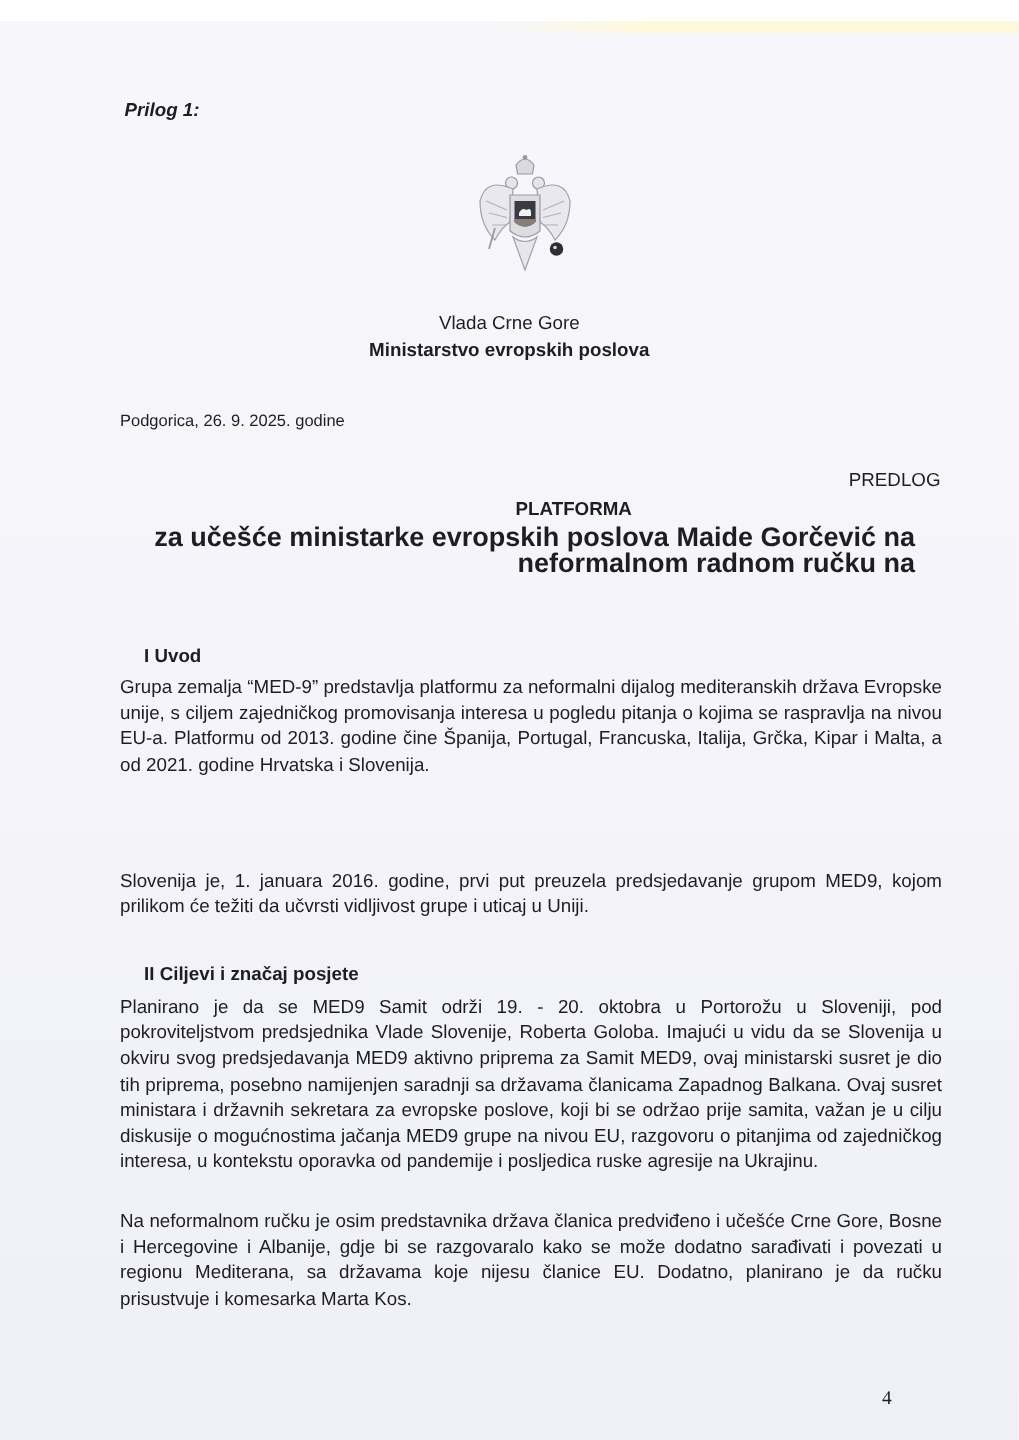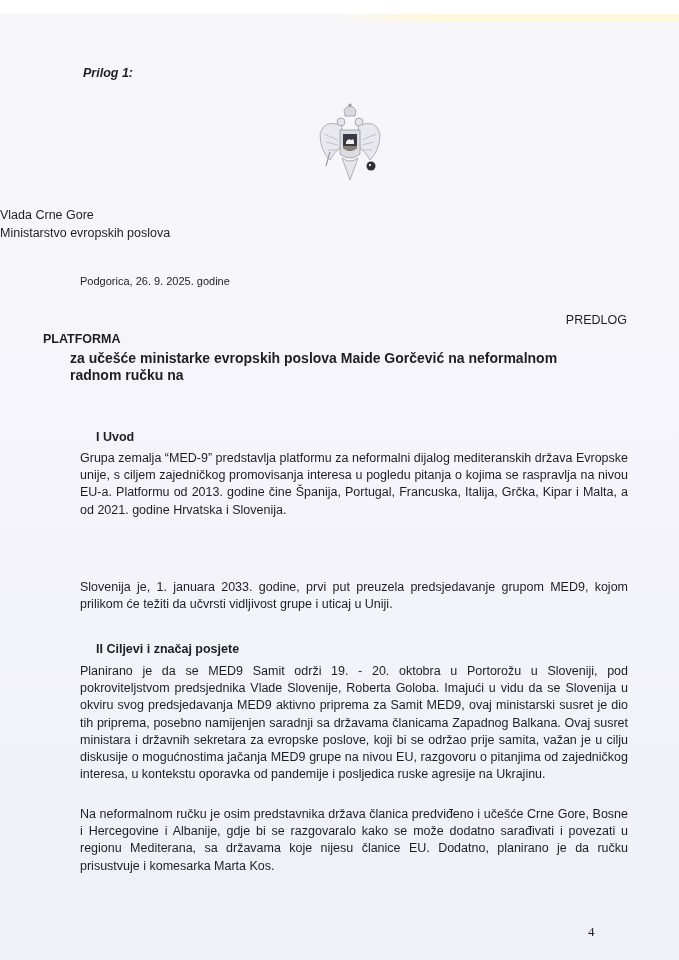--- a/index.html
+++ b/index.html
@@ -16,29 +16,29 @@
   }
   .scan-tint {
     position: absolute; left: 330px; top: 0; width: 349px; height: 8px;
     background: linear-gradient(90deg, rgba(255,250,225,0) 0%, rgba(255,248,215,0.9) 30%, rgba(255,248,215,0.9) 100%);
   }
   .abs { position: absolute; }
   .prilog {
     left: 83px; top: 52px; font-size: 12.5px; font-weight: bold; font-style: italic;
   }
   .coa { left: 314px; top: 86px; width: 72px; height: 88px; }
-  .center-line { left: 0; width: 679px; text-align: left; font-size: 12.5px; }
+  .center-line { left: 0; width: 679px; text-align: center; font-size: 12.5px; }
   .gov { top: 194px; }
-  .ministry { top: 212px; font-weight: normal; }
+  .ministry { top: 212px; font-weight: bold; }
   .place-date { left: 80px; top: 261px; font-size: 11px; }
   .predlog { right: 52px; top: 299px; font-size: 12.5px; font-weight: normal; }
   .platforma { top: 318px; font-weight: bold; padding-left: 43px; }
   .subtitle {
-    left: 70px; width: 540px; top: 336px; text-align: left;
-    font-size: 14px; font-weight: bold; line-height: 17px;
+    left: 70px; width: 540px; top: 336px; text-align: right;
+    font-size: 18px; font-weight: bold; line-height: 17px;
   }
   .heading { left: 80px; font-size: 12.5px; font-weight: bold; padding-left: 16px; }
   .para {
     left: 80px; width: 548px; font-size: 12.5px; line-height: 17.2px;
     text-align: justify;
   }
   .page-num {
     left: 588px; top: 910px; font-family: "Liberation Serif", serif; font-size: 13px;
   }
 </style>
@@ -85,20 +85,20 @@
   <div class="abs place-date">Podgorica, 26. 9. 2025. godine</div>
   <div class="abs predlog">PREDLOG</div>
 
   <div class="abs center-line platforma">PLATFORMA</div>
   <div class="abs subtitle">
     <div>za učešće ministarke evropskih poslova Maide Gorčević na neformalnom radnom ručku na</div>
   </div>
 
   <div class="abs heading" style="top:416px">I Uvod</div>
   <div class="abs para" style="top:436px">Grupa zemalja “MED-9” predstavlja platformu za neformalni dijalog mediteranskih država Evropske unije, s ciljem zajedničkog promovisanja interesa u pogledu pitanja o kojima se raspravlja na nivou EU-a.  Platformu od 2013. godine čine Španija, Portugal, Francuska, Italija, Grčka, Kipar i Malta, a od 2021. godine Hrvatska i Slovenija.</div>
-  <div class="abs para" style="top:565px">Slovenija je, 1. januara 2033. godine,  prvi put preuzela predsjedavanje grupom MED9, kojom prilikom će težiti da učvrsti vidljivost grupe i uticaj u Uniji.</div>
+  <div class="abs para" style="top:565px">Slovenija je, 1. januara 2016. godine,  prvi put preuzela predsjedavanje grupom MED9, kojom prilikom će težiti da učvrsti vidljivost grupe i uticaj u Uniji.</div>
 
   <div class="abs heading" style="top:628px">II Ciljevi i značaj posjete</div>
   <div class="abs para" style="top:649px">Planirano je da se MED9 Samit održi 19. - 20. oktobra u Portorožu u Sloveniji, pod pokroviteljstvom predsjednika Vlade Slovenije, Roberta Goloba. Imajući u vidu da se Slovenija u okviru svog predsjedavanja MED9 aktivno priprema za Samit MED9, ovaj ministarski susret je dio tih priprema, posebno namijenjen saradnji sa državama članicama Zapadnog Balkana. Ovaj susret ministara i državnih sekretara za evropske poslove, koji bi se održao prije samita, važan je u  cilju diskusije o mogućnostima jačanja MED9 grupe na nivou EU, razgovoru o pitanjima od zajedničkog interesa, u kontekstu oporavka od pandemije i posljedica ruske agresije na Ukrajinu.</div>
   <div class="abs para" style="top:792px">Na neformalnom ručku je osim predstavnika država članica predviđeno i učešće Crne Gore, Bosne i Hercegovine i Albanije, gdje bi se razgovaralo kako se može dodatno sarađivati i povezati u regionu Mediterana, sa državama koje nijesu članice EU. Dodatno, planirano je da ručku prisustvuje i komesarka Marta Kos.</div>
 
   <div class="abs page-num">4</div>
 </div>
 
 </body></html>

